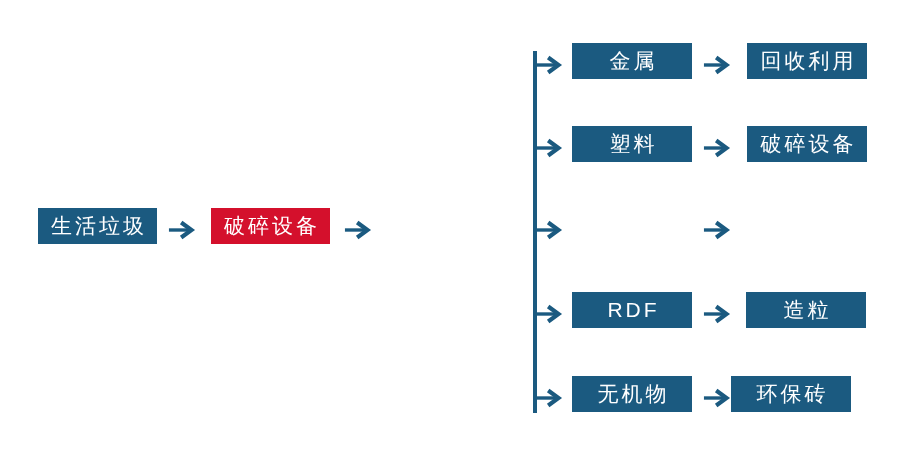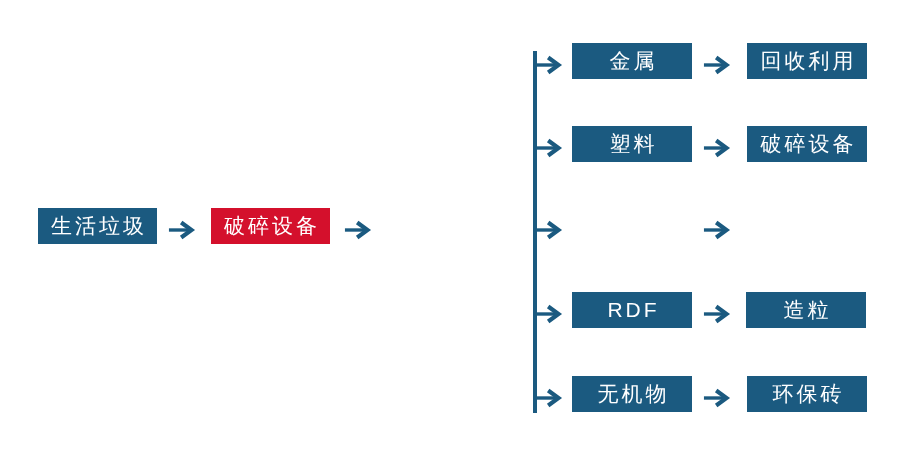--- a/index.html
+++ b/index.html
@@ -129,16 +129,16 @@
   <div class="row branch-row" style="top:376px">
     <svg class="arrow" style="left:0" viewBox="0 0 34 22">
       <path d="M1 11 H22" stroke="#1b5a80" stroke-width="3.6" fill="none" class="arrow-stroke"></path>
       <path d="M14 3 L25 11 L14 19" stroke="#1b5a80" stroke-width="4.4" fill="none" class="arrow-stroke"></path>
     </svg>
     <div class="node blue branch-node" style="left:37px">无机物</div>
     <svg class="arrow" style="left:168px" viewBox="0 0 34 22">
       <path d="M1 11 H22" stroke="#1b5a80" stroke-width="3.6" fill="none" class="arrow-stroke"></path>
       <path d="M14 3 L25 11 L14 19" stroke="#1b5a80" stroke-width="4.4" fill="none" class="arrow-stroke"></path>
     </svg>
-    <div class="node blue branch-node" style="left:212px">环保砖</div>
+    <div class="node blue branch-node" style="left:196px">环保砖</div>
   </div>
 
 </div>
 
 </body></html>

